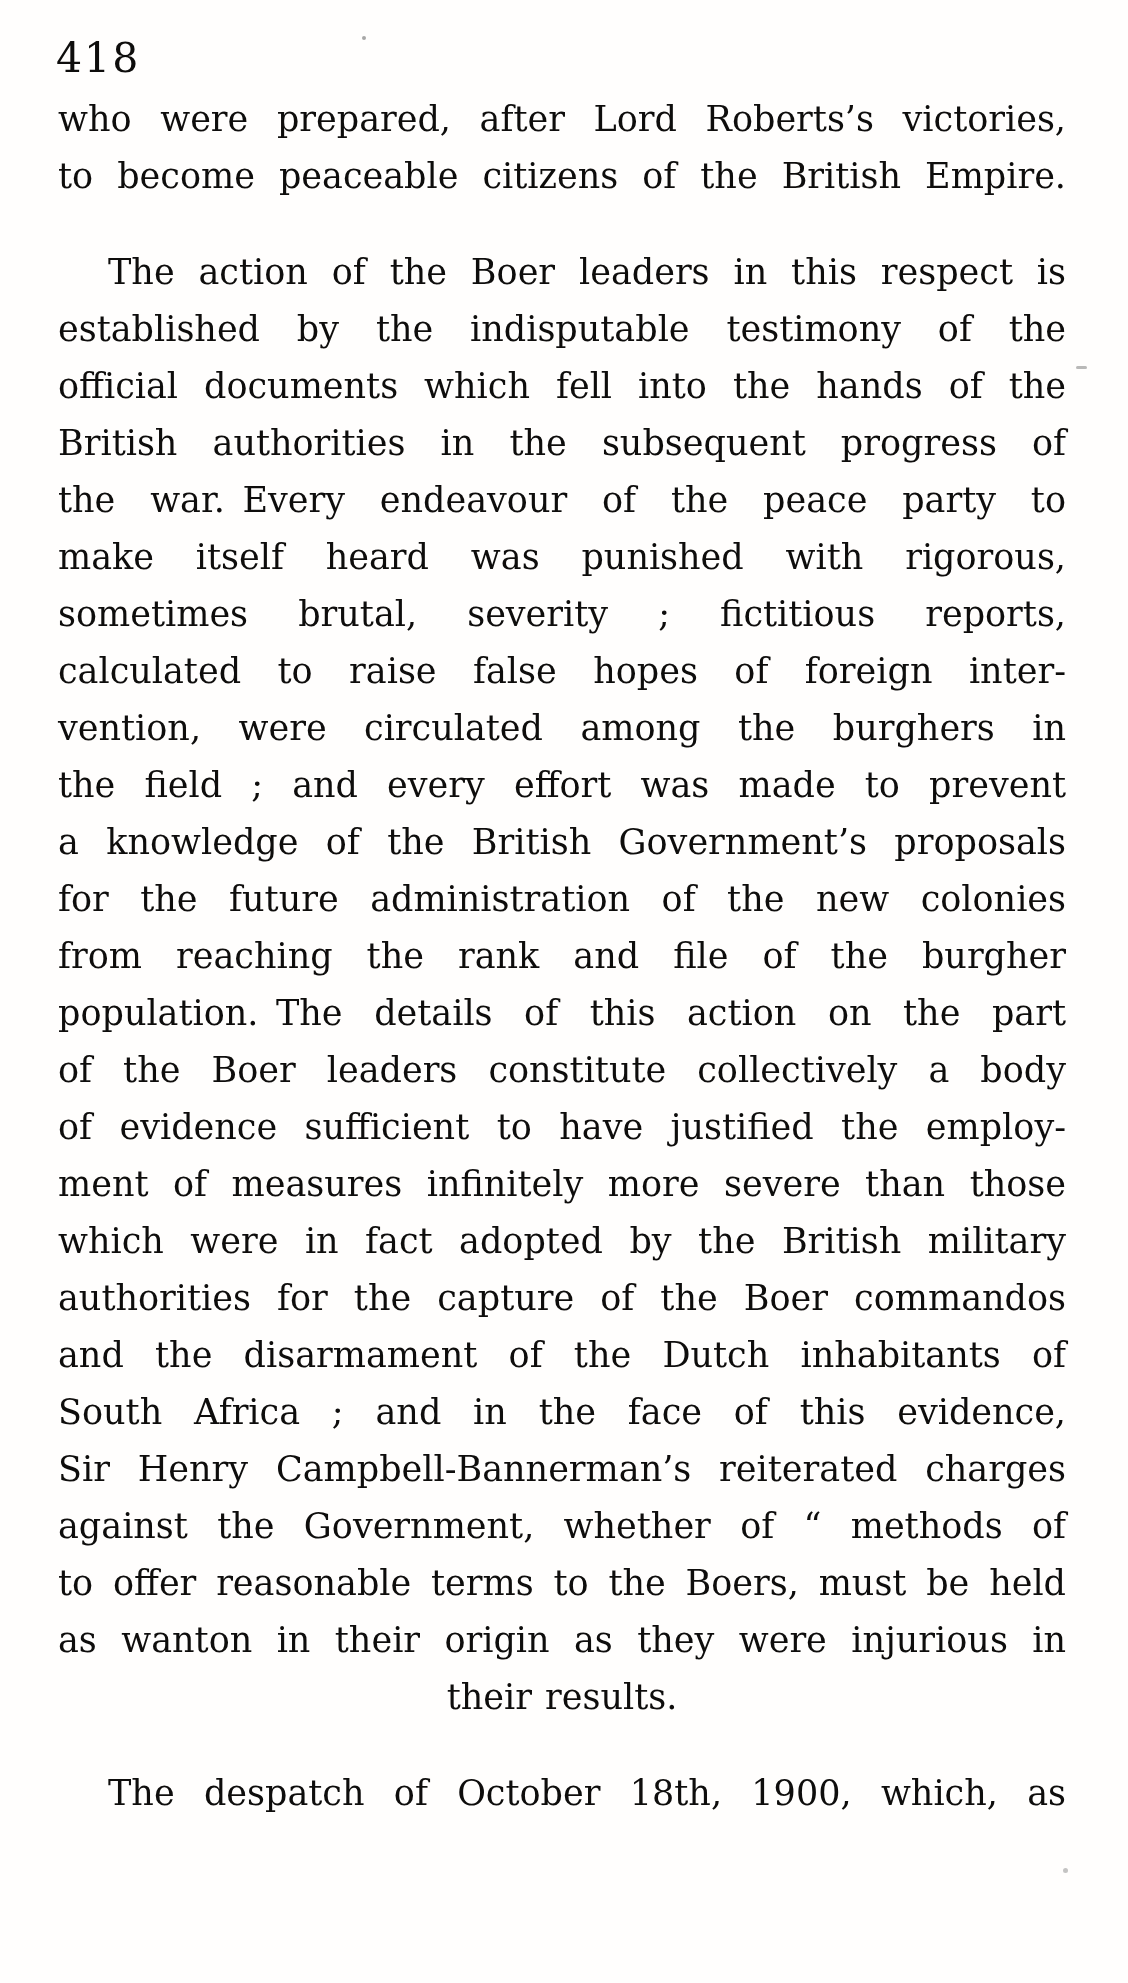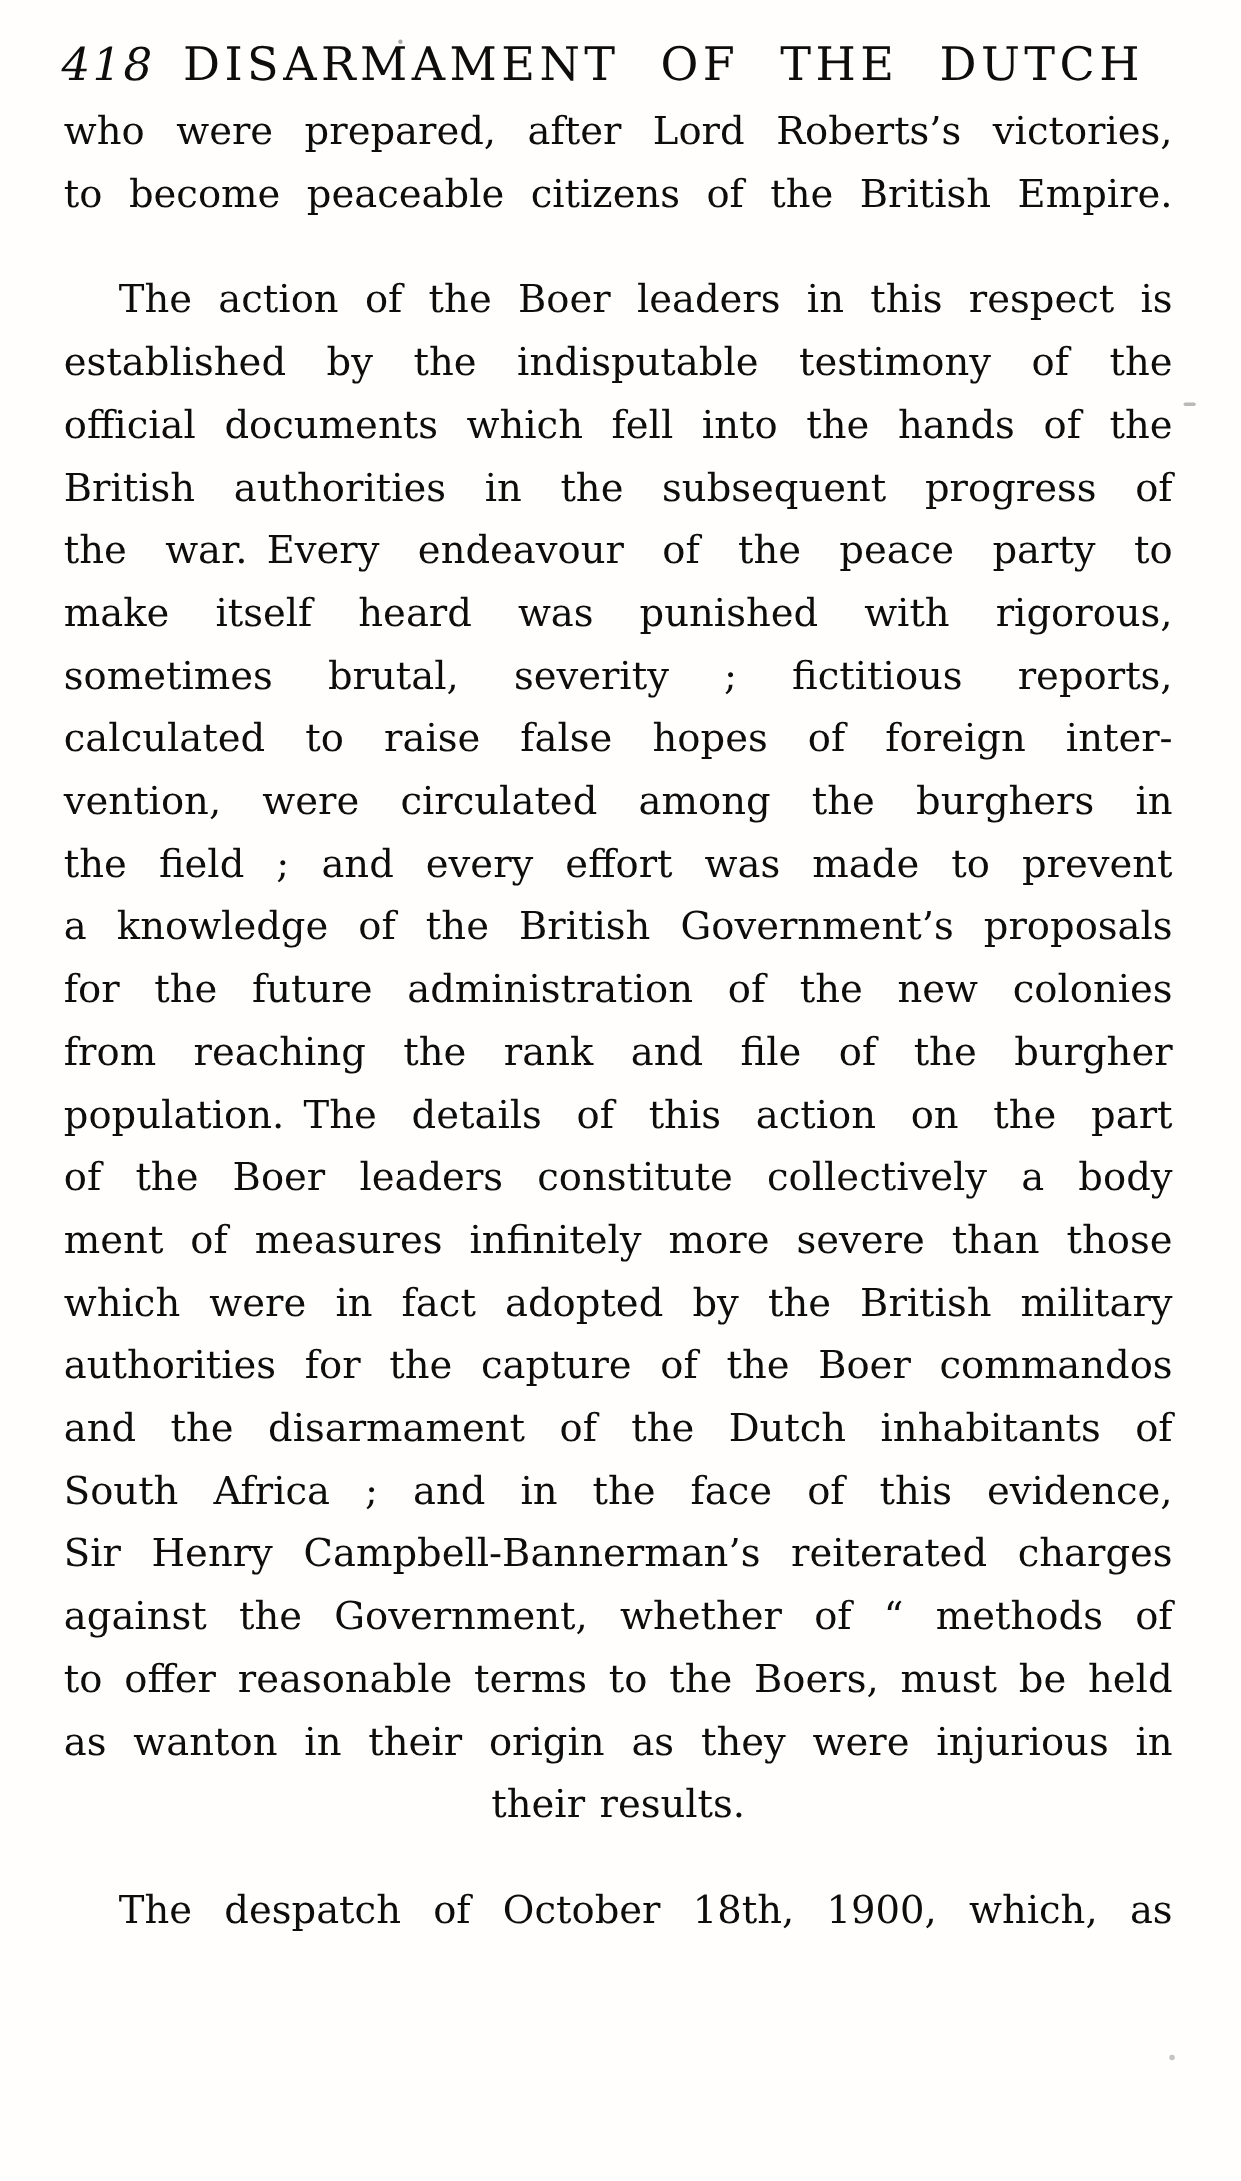--- a/index.html
+++ b/index.html
@@ -18,21 +18,20 @@
   }
   .header {
     display: flex;
     align-items: baseline;
     padding: 34px 62px 0 56px;
   }
   .page-number {
     font-size: 41px;
     letter-spacing: 2px;
     flex: 0 0 auto;
-    font-style: italic;
   }
   .running-title {
     flex: 1 1 auto;
     text-align: center;
     font-size: 42px;
     letter-spacing: 4px;
     word-spacing: 20px;
     white-space: nowrap;
   }
   .page-body {
@@ -64,41 +63,41 @@
   .speck-a { left: 362px; top: 36px;  width: 4px;  height: 4px; opacity: .75; }
   .speck-b { left: 1076px; top: 366px; width: 11px; height: 3px; border-radius: 2px; opacity: .6; }
   .speck-c { left: 1063px; top: 1868px; width: 5px; height: 5px; opacity: .5; }
 </style>
 </head>
 <body>
 
 <div class="page">
   <div class="header">
     <span class="page-number">418</span>
-    <span class="running-title">DISARMAMENT OF THE DUTCH</span>
   </div>
 
   <div class="page-body">
       <div class="line just">who were prepared, after Lord Roberts’s victories,</div>
       <div class="line just">to become peaceable citizens of the British Empire.</div>
       <div class="line just indent">The action of the Boer leaders in this respect is</div>
       <div class="line just">established by the indisputable testimony of the</div>
       <div class="line just">official documents which fell into the hands of the</div>
       <div class="line just">British authorities in the subsequent progress of</div>
       <div class="line just">the war. Every endeavour of the peace party to</div>
       <div class="line just">make itself heard was punished with rigorous,</div>
       <div class="line just">sometimes brutal, severity ; fictitious reports,</div>
       <div class="line just">calculated to raise false hopes of foreign inter-</div>
       <div class="line just">vention, were circulated among the burghers in</div>
       <div class="line just">the field ; and every effort was made to prevent</div>
       <div class="line just">a knowledge of the British Government’s proposals</div>
       <div class="line just">for the future administration of the new colonies</div>
       <div class="line just">from reaching the rank and file of the burgher</div>
       <div class="line just">population. The details of this action on the part</div>
       <div class="line just">of the Boer leaders constitute collectively a body</div>
+      <div class="line just">of evidence sufficient to have justified the employ-</div>
       <div class="line just">ment of measures infinitely more severe than those</div>
       <div class="line just">which were in fact adopted by the British military</div>
       <div class="line just">authorities for the capture of the Boer commandos</div>
       <div class="line just">and the disarmament of the Dutch inhabitants of</div>
       <div class="line just">South Africa ; and in the face of this evidence,</div>
       <div class="line just">Sir Henry Campbell-Bannerman’s reiterated charges</div>
       <div class="line just">against the Government, whether of “ methods of</div>
       <div class="line just">to offer reasonable terms to the Boers, must be held</div>
       <div class="line just">as wanton in their origin as they were injurious in</div>
       <div class="line">their results.</div>

